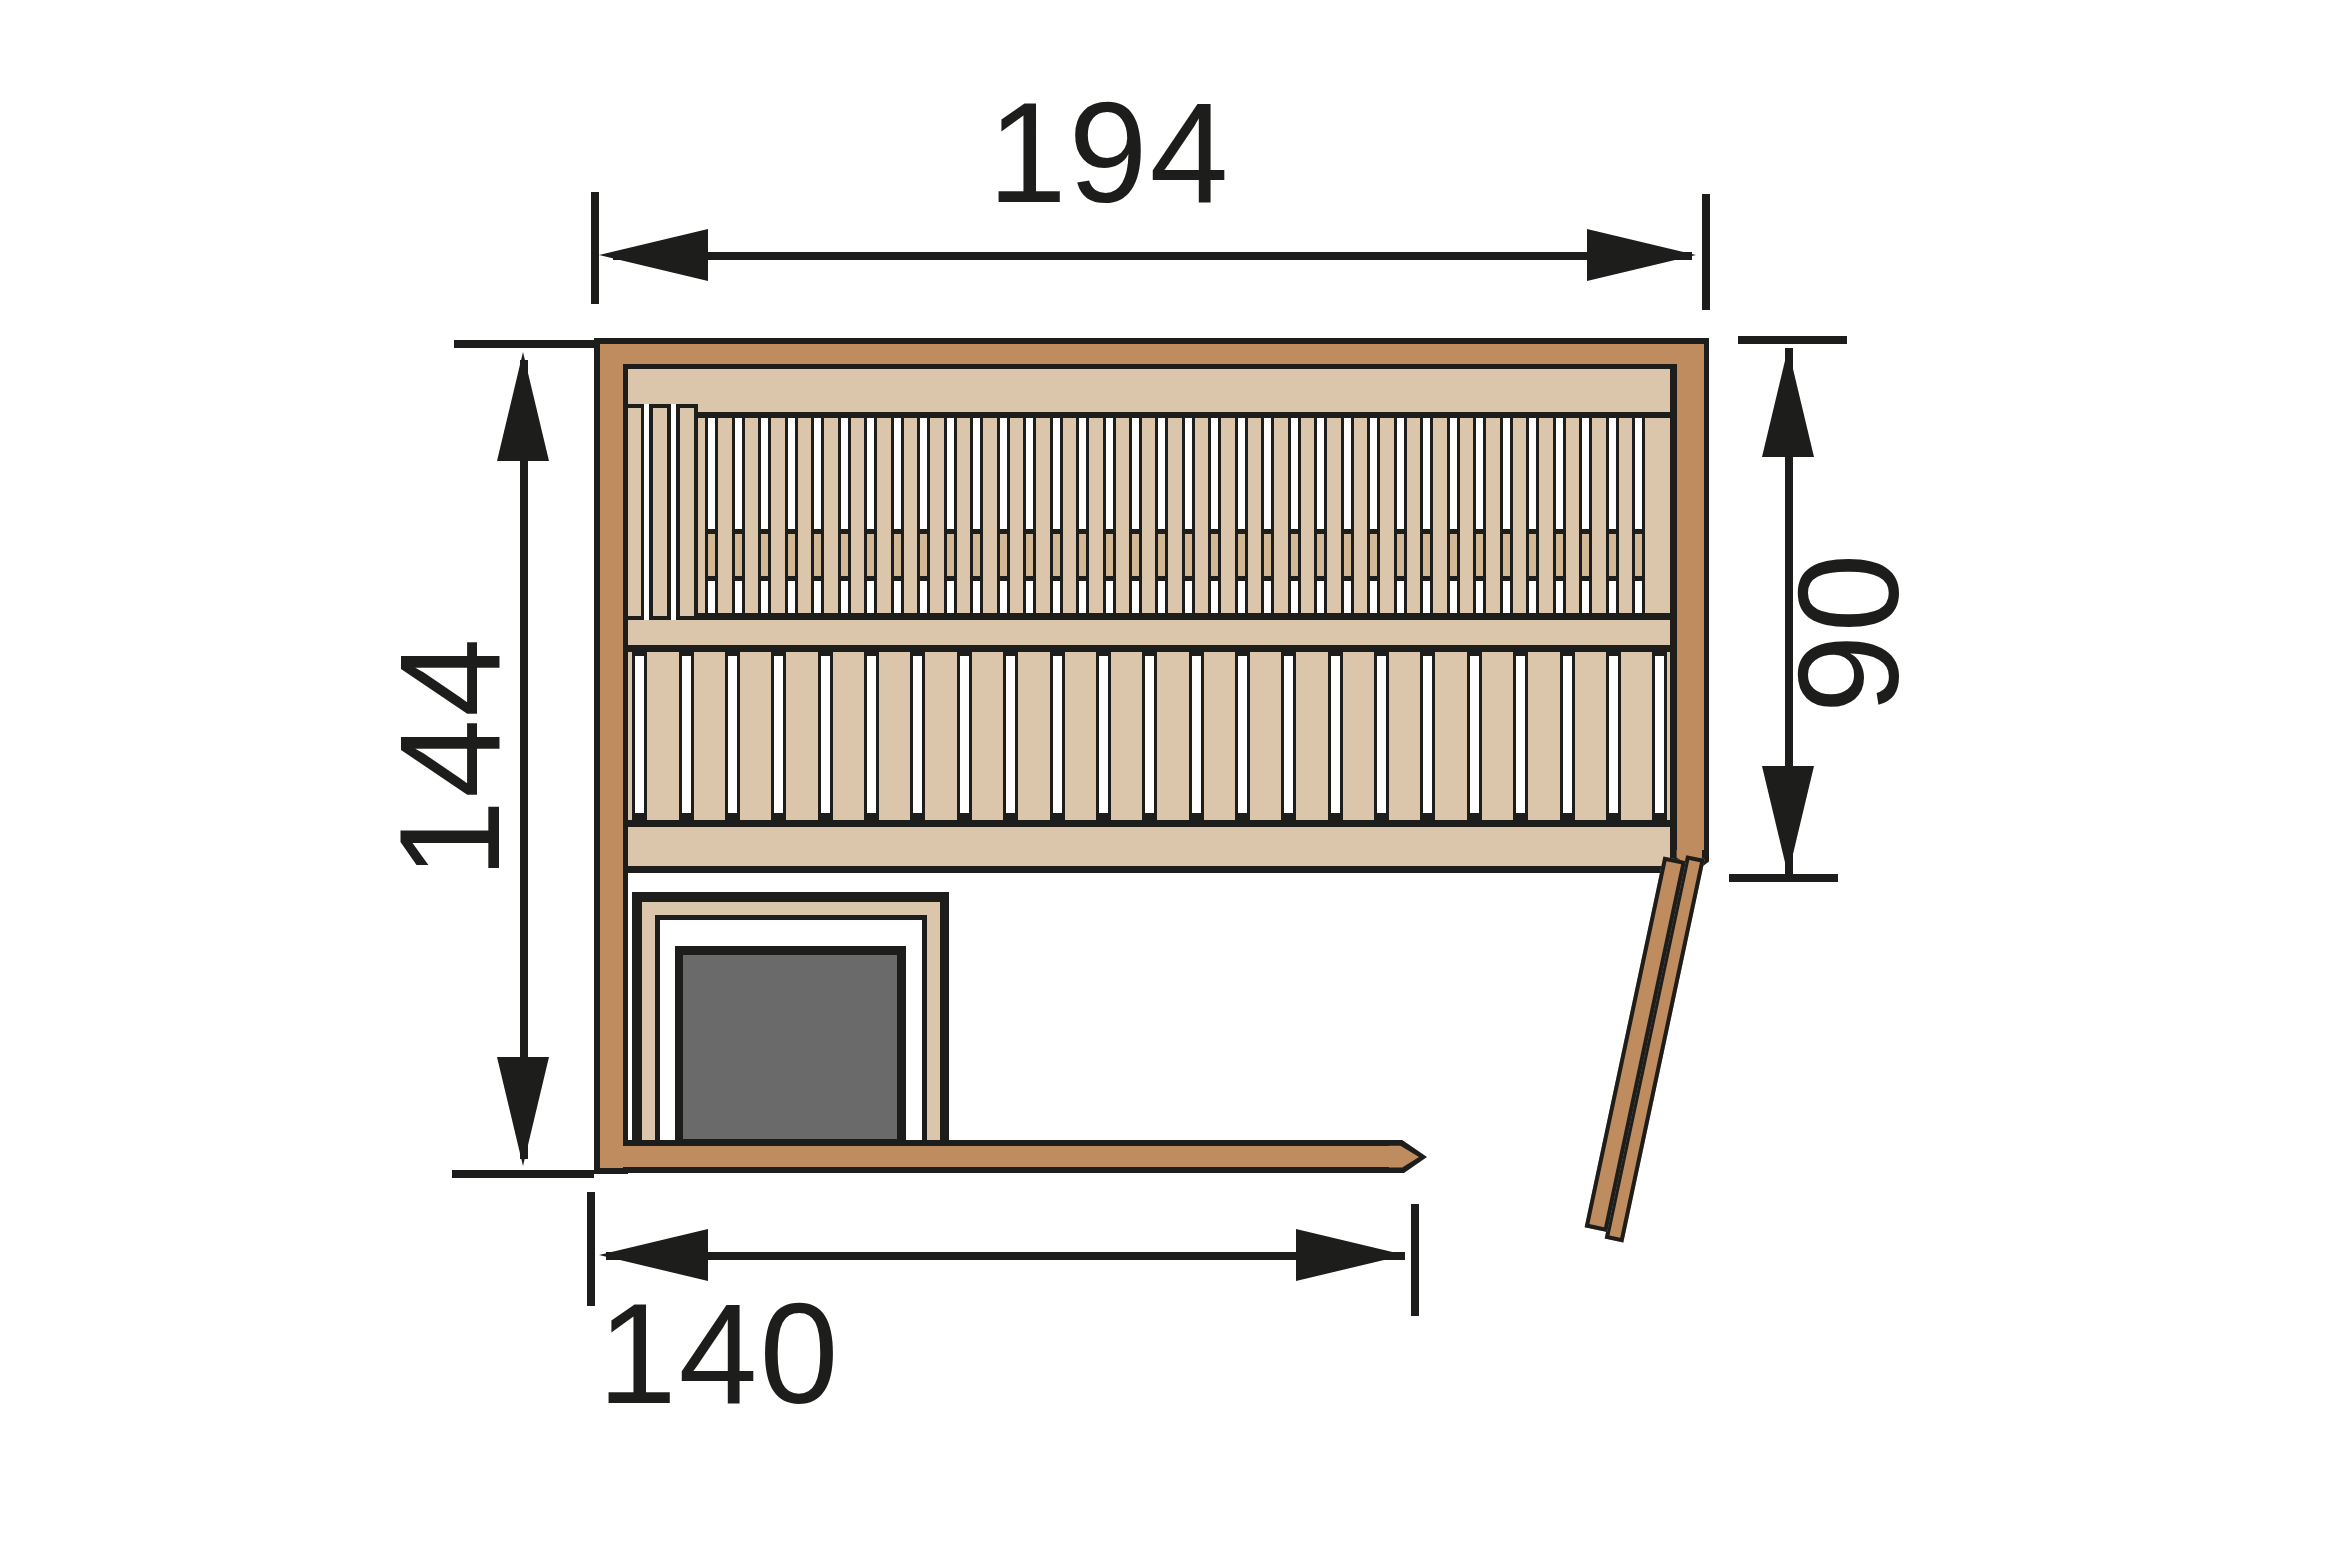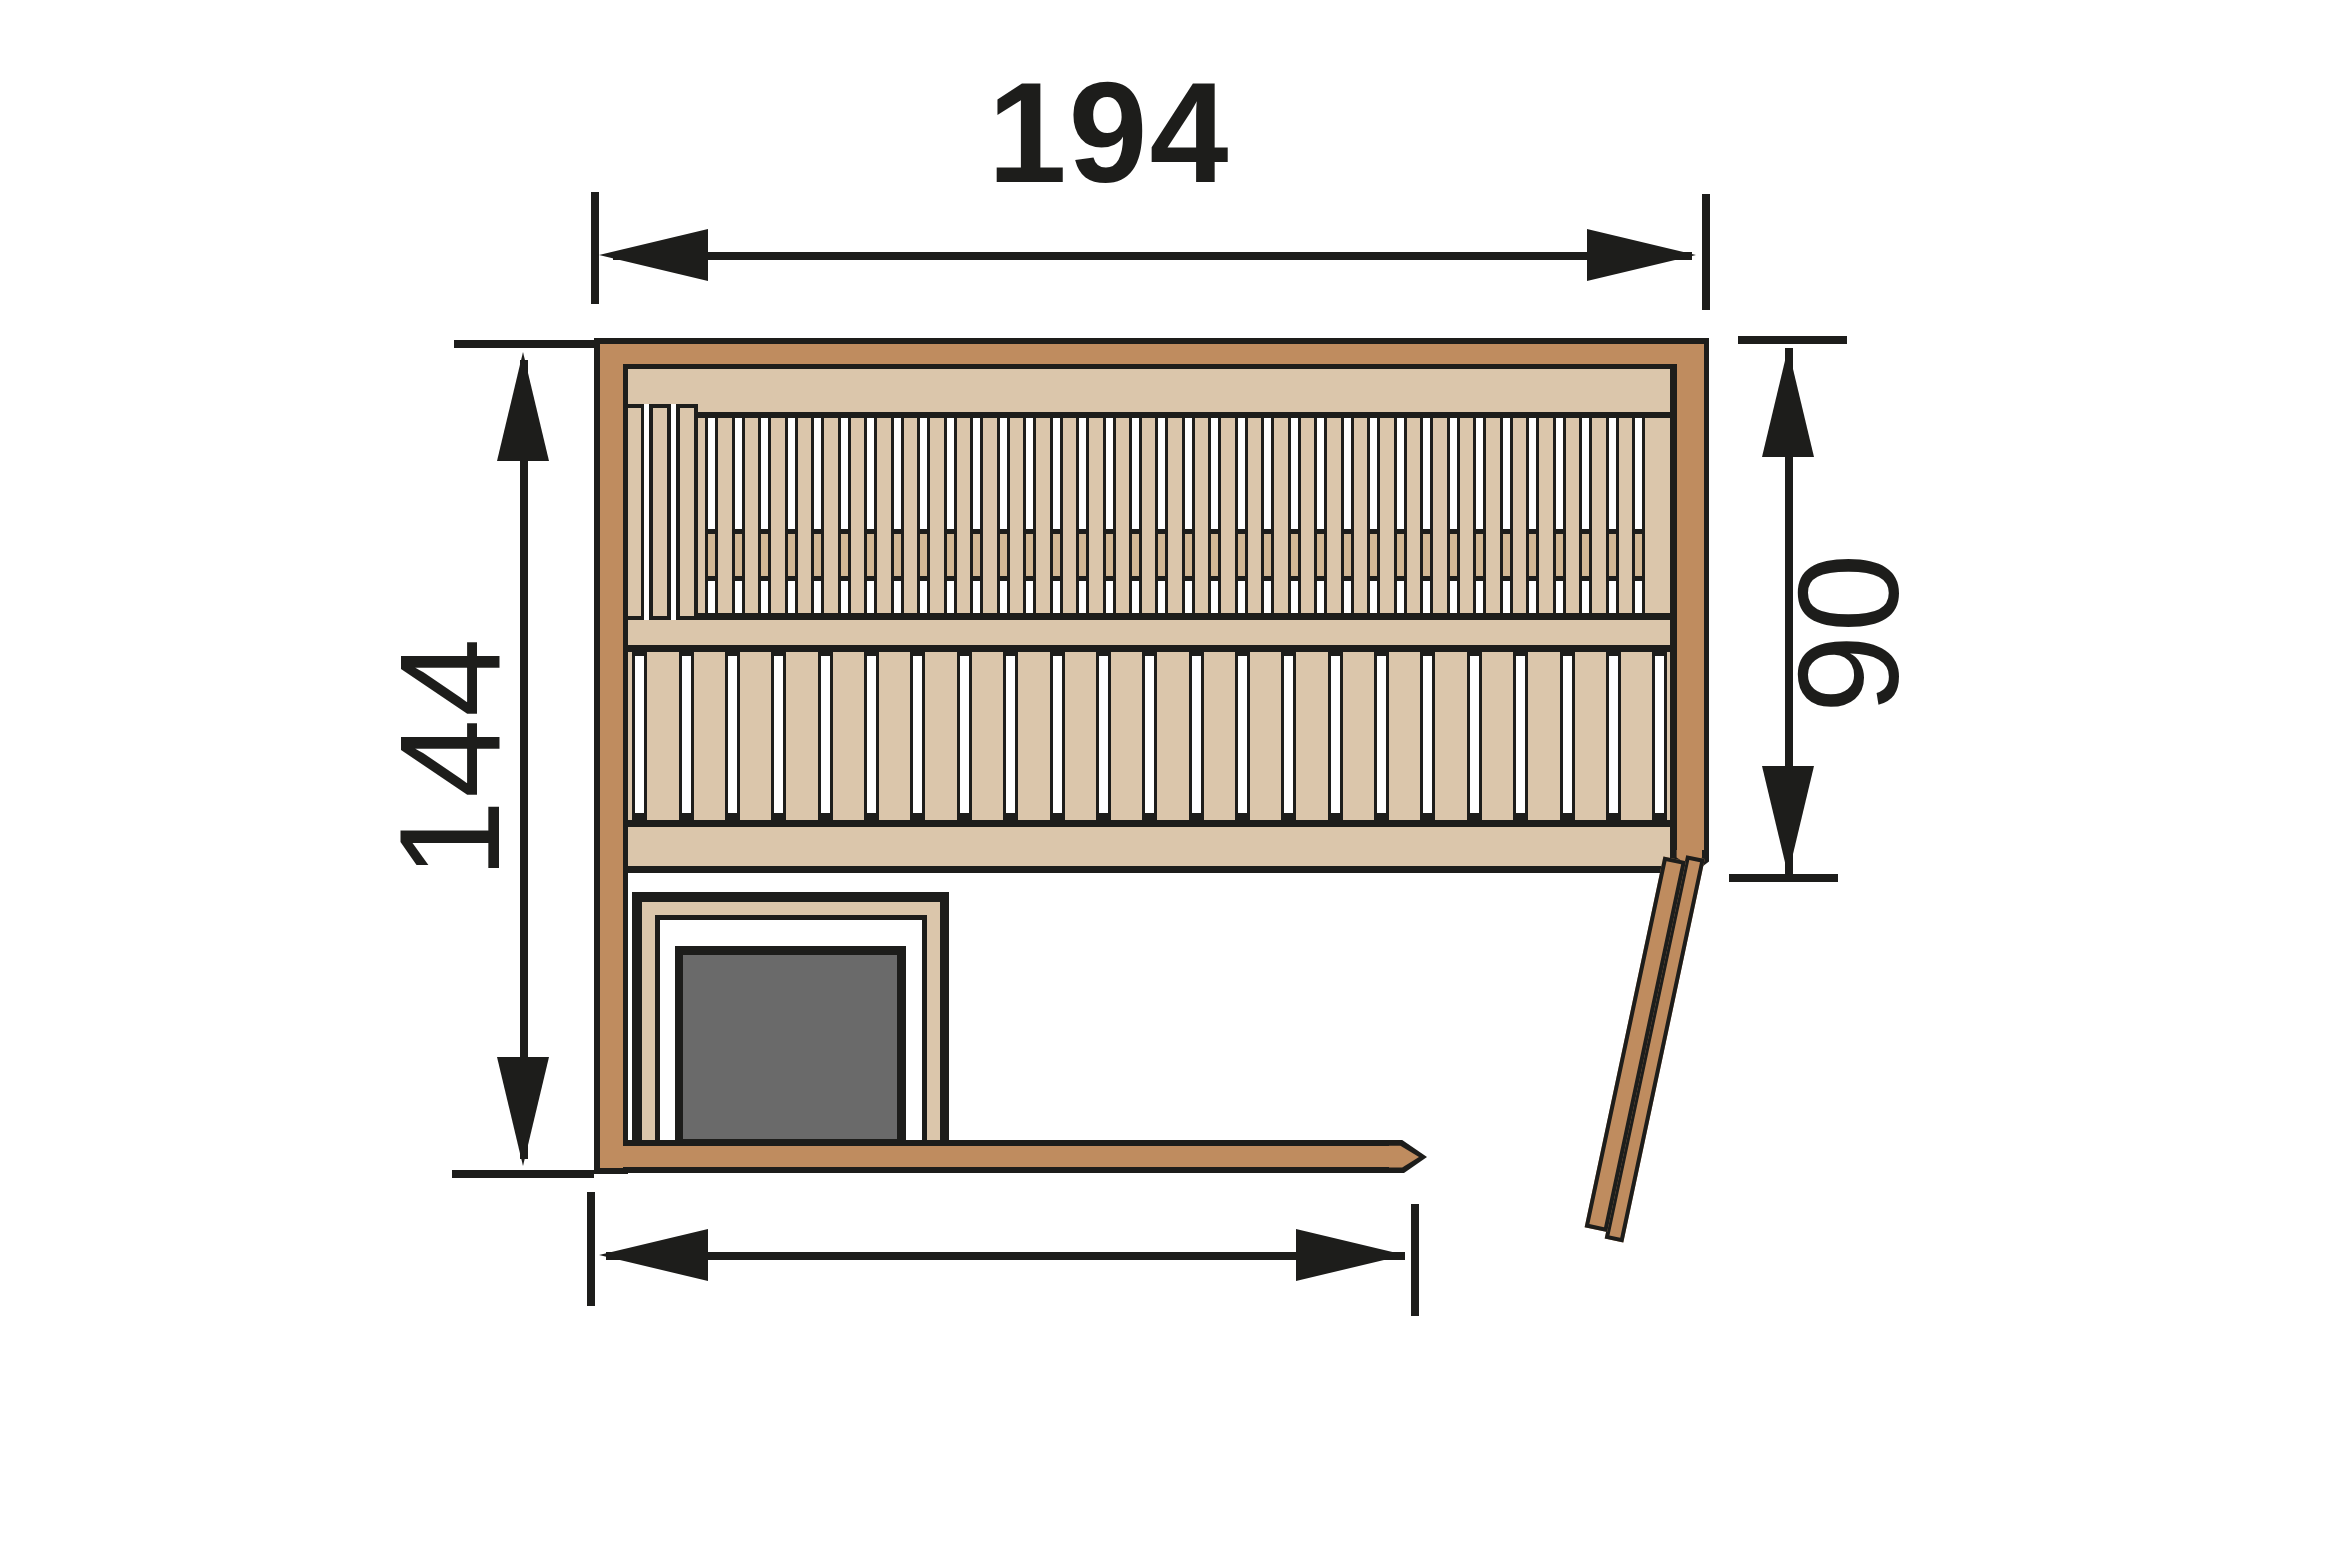--- a/index.html
+++ b/index.html
@@ -294,36 +294,37 @@
   <div class="abs" style="left:1663px;top:859px;width:41px;height:397px;transform-origin:41px 3.8px;transform:rotate(12deg);">
     <div class="doorplank" style="left:22px;top:0px;width:19px;height:392px;"></div>
     <div class="doorplank" style="left:0px;top:5.7px;width:23px;height:379px;"></div>
   </div>
 
   <div class="abs k" style="left:591px;top:192px;width:7.6px;height:112px;"></div>
   <div class="abs k" style="left:1702px;top:194px;width:7.6px;height:116px;"></div>
   <div class="abs k" style="left:613px;top:252px;width:1079px;height:7.6px;"></div>
   <div class="arr arr-left" style="left:599px;top:229px;"></div>
   <div class="arr arr-right" style="left:1587px;top:229px;"></div>
-  <div class="abs dimlabel" style="left:967px;top:52px;width:284px;height:161px;font-weight:bold;">194</div>
+  <div class="abs dimlabel" style="left:967px;top:72px;width:284px;height:161px;">194</div>
 
   <div class="abs k" style="left:454px;top:340px;width:142px;height:7.6px;"></div>
   <div class="abs k" style="left:452px;top:1170px;width:142px;height:7.6px;"></div>
   <div class="abs k" style="left:520px;top:360px;width:7.6px;height:799px;"></div>
   <div class="arr arr-up" style="left:497px;top:352px;"></div>
   <div class="arr arr-down" style="left:497px;top:1057px;"></div>
   <div class="abs dimlabel rot" style="left:293px;top:677px;width:312px;height:161px;">144</div>
 
   <div class="abs k" style="left:1738px;top:336px;width:109px;height:7.6px;"></div>
   <div class="abs k" style="left:1729px;top:874px;width:109px;height:7.6px;"></div>
   <div class="abs k" style="left:1785px;top:348px;width:7.6px;height:526px;"></div>
   <div class="arr arr-up" style="left:1762px;top:348px;"></div>
   <div class="arr arr-down" style="left:1762px;top:766px;"></div>
   <div class="abs dimlabel rot" style="left:1739px;top:552px;width:218px;height:161px;">90</div>
 
   <div class="abs k" style="left:587px;top:1192px;width:7.6px;height:114px;"></div>
   <div class="abs k" style="left:1411px;top:1204px;width:7.6px;height:112px;"></div>
   <div class="abs k" style="left:606px;top:1252px;width:799px;height:7.6px;"></div>
   <div class="arr arr-left" style="left:599px;top:1229px;"></div>
   <div class="arr arr-right" style="left:1296px;top:1229px;"></div>
+  <div class="abs dimlabel" style="left:577px;top:1273px;width:284px;height:161px;">140</div>
 
 </div>
 
 
 </body></html>

